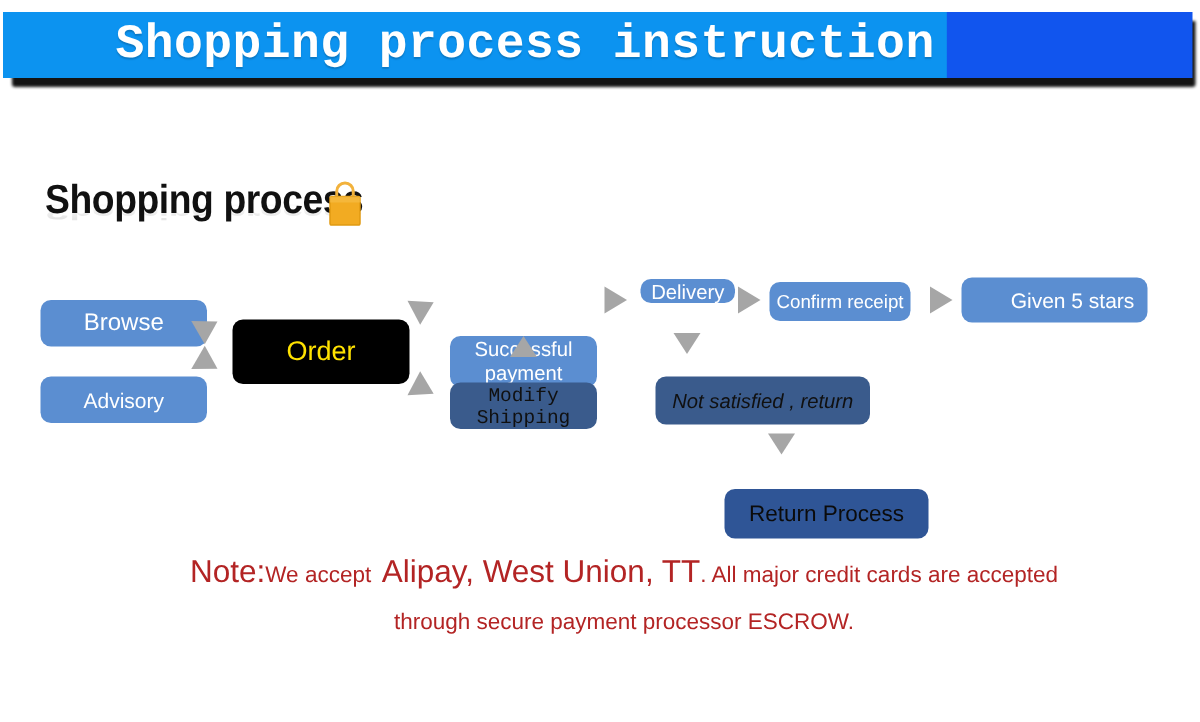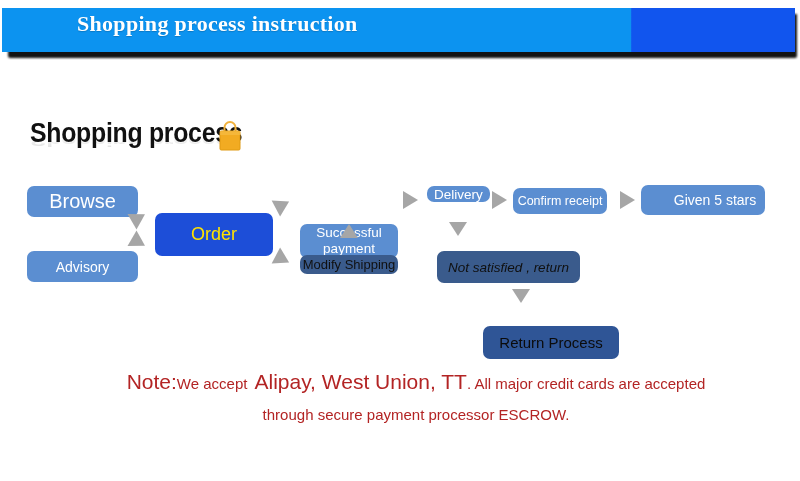--- a/index.html
+++ b/index.html
@@ -18,22 +18,22 @@
     border-radius:0 0 2px 2px;
     filter:blur(1px);
     opacity:.92;
   }
   .banner{
     position:absolute;left:0;top:0;width:793px;height:44px;
     background:linear-gradient(to right,#0c93f0 0%,#0c93f0 79.3%,#1155ee 79.4%,#1155ee 100%);
   }
   .banner-title{
     position:absolute;left:75px;top:3px;
-    font-family:Liberation Serif, serif;
-    font-weight:bold;font-size:22px;color:#ffffff;
+    font-family:Liberation Mono, monospace;
+    font-weight:bold;font-size:32px;color:#ffffff;
     letter-spacing:.3px;white-space:nowrap;
     text-shadow:0 1px 1px rgba(0,0,0,.18);
   }
 
   
   .sec-wrap{position:absolute;left:30px;top:118px;height:50px;}
   .sec-title{
     font-family:"Liberation Sans Narrow","Liberation Sans",sans-serif;
     font-weight:bold;font-size:27px;color:#111;
     letter-spacing:-.3px;white-space:nowrap;
@@ -55,21 +55,21 @@
   
   .fbox{
     position:absolute;border-radius:7px;
     display:flex;align-items:center;justify-content:center;
     text-align:center;box-sizing:border-box;
     font-family:"Liberation Sans",sans-serif;
   }
   .c-light{background:#5b8ed1;color:#ffffff;}
   .c-dark{background:#3a5b8c;color:#101010;}
   .c-dark2{background:#2f5596;color:#0b0b0b;}
-  .c-red{background:#1d4ed8;color:#ffe200;}
+  .c-red{background:#000000;color:#ffe200;}
 
   
   .arrow{position:absolute;width:0;height:0;}
   .ar-right{border-top:9px solid transparent;border-bottom:9px solid transparent;border-left:15px solid #a6a6a6;}
   .ar-down{border-left:9px solid transparent;border-right:9px solid transparent;border-top:14px solid #a6a6a6;}
   .ar-up{border-left:9px solid transparent;border-right:9px solid transparent;border-bottom:14px solid #a6a6a6;}
   .ar-ne{border-top:9px solid transparent;border-bottom:9px solid transparent;border-left:15px solid #a6a6a6;transform:rotate(-28deg);}
   .ar-se{border-top:9px solid transparent;border-bottom:9px solid transparent;border-left:15px solid #a6a6a6;transform:rotate(28deg);}
   .ar-dr{border-top:9px solid transparent;border-bottom:9px solid transparent;border-left:15px solid #a6a6a6;transform:rotate(-30deg);}
   .ar-ur{border-top:9px solid transparent;border-bottom:9px solid transparent;border-left:15px solid #a6a6a6;transform:rotate(30deg);}
@@ -103,29 +103,29 @@
     <svg class="bag-icon" viewBox="0 0 30 32">
       <path d="M9.5 11 V7.5 a5.5 5.5 0 0 1 11 0 V11" fill="none" stroke="#f2b23c" stroke-width="2"></path>
       <rect x="5" y="11" width="20" height="19" rx="1.2" fill="#f2ab22"></rect>
       <rect x="5" y="11" width="20" height="19" rx="1.2" fill="none" stroke="#e09a12" stroke-width="1"></rect>
       <path d="M5 11 h20 v4 h-20 z" fill="#f7c14e" opacity=".55"></path>
     </svg>
   </div>
 
   <div>
 
-    <div class="fbox c-light" style="left:27px;top:186px;width:111px;height:31px;font-size:20px;">Browse</div>
+    <div class="fbox c-light" style="left:27px;top:200px;width:111px;height:31px;font-size:16px;">Browse</div>
 
     <div class="fbox c-light" style="left:27px;top:251px;width:111px;height:31px;font-size:14px;">Advisory</div>
 
     <div class="fbox c-red" style="left:155px;top:213px;width:118px;height:43px;font-size:18px;">Order</div>
 
     <div class="fbox c-light" style="left:300px;top:180px;width:98px;height:34px;font-size:13.5px;line-height:16px;margin-top:44px;">Successful payment</div>
 
-    <div class="fbox c-dark" style="left:300px;top:255px;width:98px;height:19px;font-size:13px;">Modify Shipping</div>
+    <div class="fbox c-dark" style="left:300px;top:255px;width:98px;height:31px;font-size:13px;font-family:Liberation Mono, monospace;">Modify Shipping</div>
 
     <div class="fbox c-light" style="left:427px;top:186px;width:63px;height:16px;font-size:13.5px;">Delivery</div>
 
     <div class="fbox c-light" style="left:513px;top:188px;width:94px;height:26px;font-size:12.5px;">Confirm receipt</div>
 
     <div class="fbox c-light" style="left:641px;top:185px;width:124px;height:30px;font-size:14px;padding-left:24px;">Given 5 stars</div>
 
     <div class="fbox c-dark" style="left:437px;top:251px;width:143px;height:32px;font-size:13.5px;font-style:italic;">Not satisfied , return</div>
 
     <div class="fbox c-dark2" style="left:483px;top:326px;width:136px;height:33px;font-size:15px;">Return Process</div>

